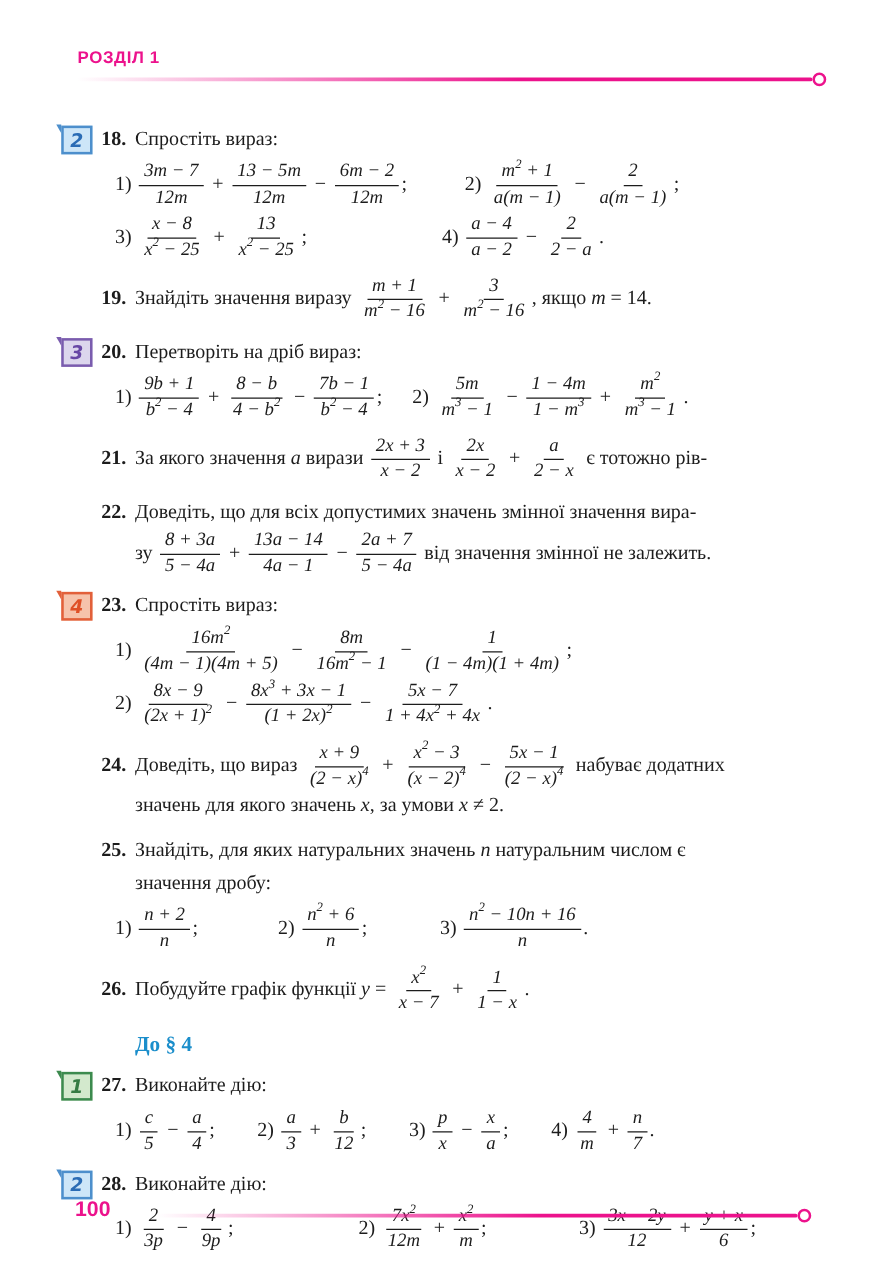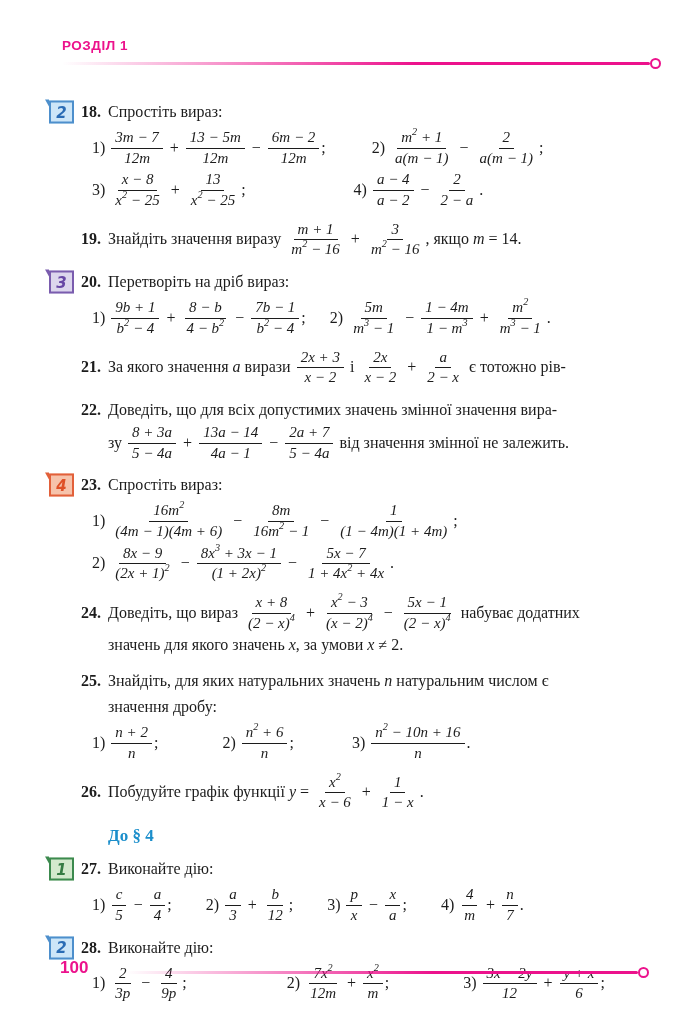--- a/index.html
+++ b/index.html
@@ -237,21 +237,21 @@
       <div class="problem">
         <div class="pline intro">
           <span class="badge" style="--bb: #e2603a; --bg: #f6c3ab; --bt: #df5026;">4</span>
           <span class="pnum">23.</span>
           <span class="txt">Спростіть вираз:</span>
         </div>
         <div class="pline row">
           <span class="txt">1) </span>
           <span class="frac">
             <span class="num">16m<sup>2</sup></span>
-            <span class="den">(4m − 1)(4m + 6)</span>
+            <span class="den">(4m − 1)(4m + 5)</span>
           </span>
           <span class="op">−</span>
           <span class="frac">
             <span class="num">8m</span>
             <span class="den">16m<sup>2</sup> − 1</span>
           </span>
           <span class="op">−</span>
           <span class="frac">
             <span class="num">1</span>
             <span class="den">(1 − 4m)(1 + 4m)</span>
@@ -275,21 +275,21 @@
             <span class="den">1 + 4x<sup>2</sup> + 4x</span>
           </span>
           <span class="txt">.</span>
         </div>
       </div>
       <div class="problem">
         <div class="pline intro">
           <span class="pnum">24.</span>
           <span class="txt">Доведіть, що вираз </span>
           <span class="frac">
-            <span class="num">x + 8</span>
+            <span class="num">x + 9</span>
             <span class="den">(2 − x)<sup>4</sup></span>
           </span>
           <span class="op">+</span>
           <span class="frac">
             <span class="num">x<sup>2</sup> − 3</span>
             <span class="den">(x − 2)<sup>4</sup></span>
           </span>
           <span class="op">−</span>
           <span class="frac">
             <span class="num">5x − 1</span>
@@ -339,21 +339,21 @@
         </div>
       </div>
       <div class="problem">
         <div class="pline intro">
           <span class="pnum">26.</span>
           <span class="txt">Побудуйте графік функції </span>
           <span class="mvar">y</span>
           <span class="txt"> = </span>
           <span class="frac">
             <span class="num">x<sup>2</sup></span>
-            <span class="den">x − 6</span>
+            <span class="den">x − 7</span>
           </span>
           <span class="op">+</span>
           <span class="frac">
             <span class="num">1</span>
             <span class="den">1 − x</span>
           </span>
           <span class="txt">.</span>
         </div>
       </div>
       <div class="section-header">До § 4</div>

